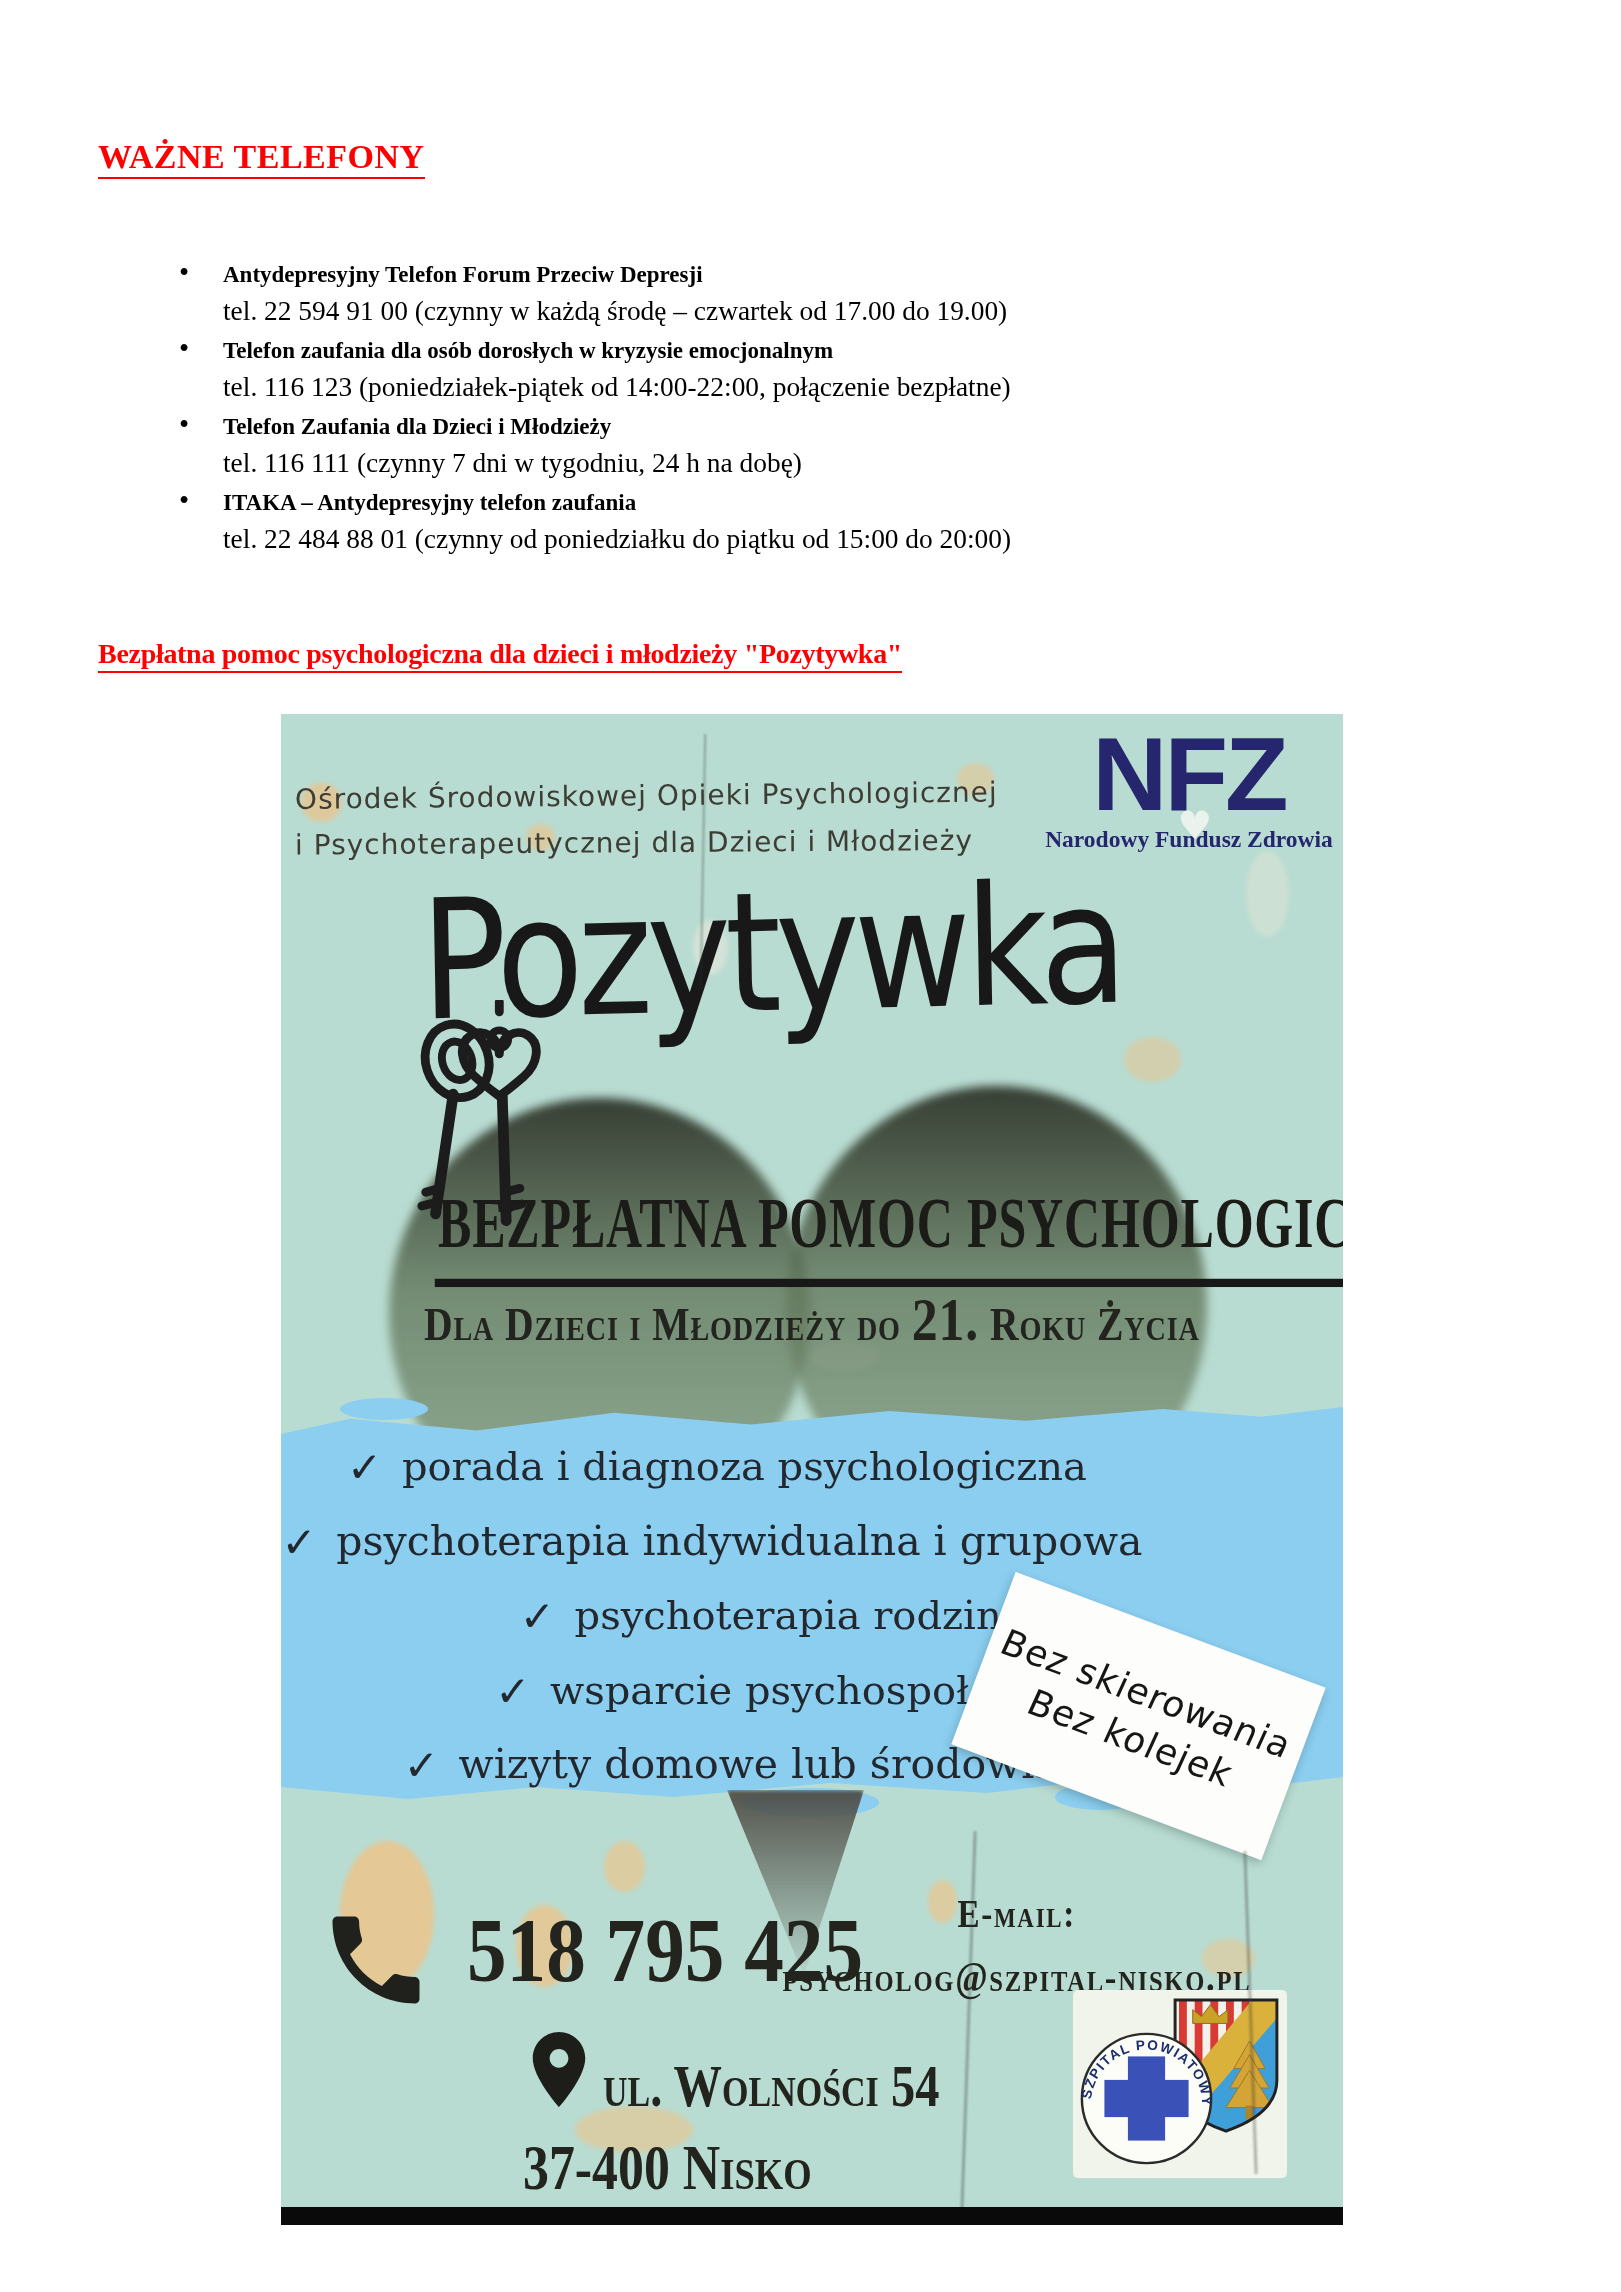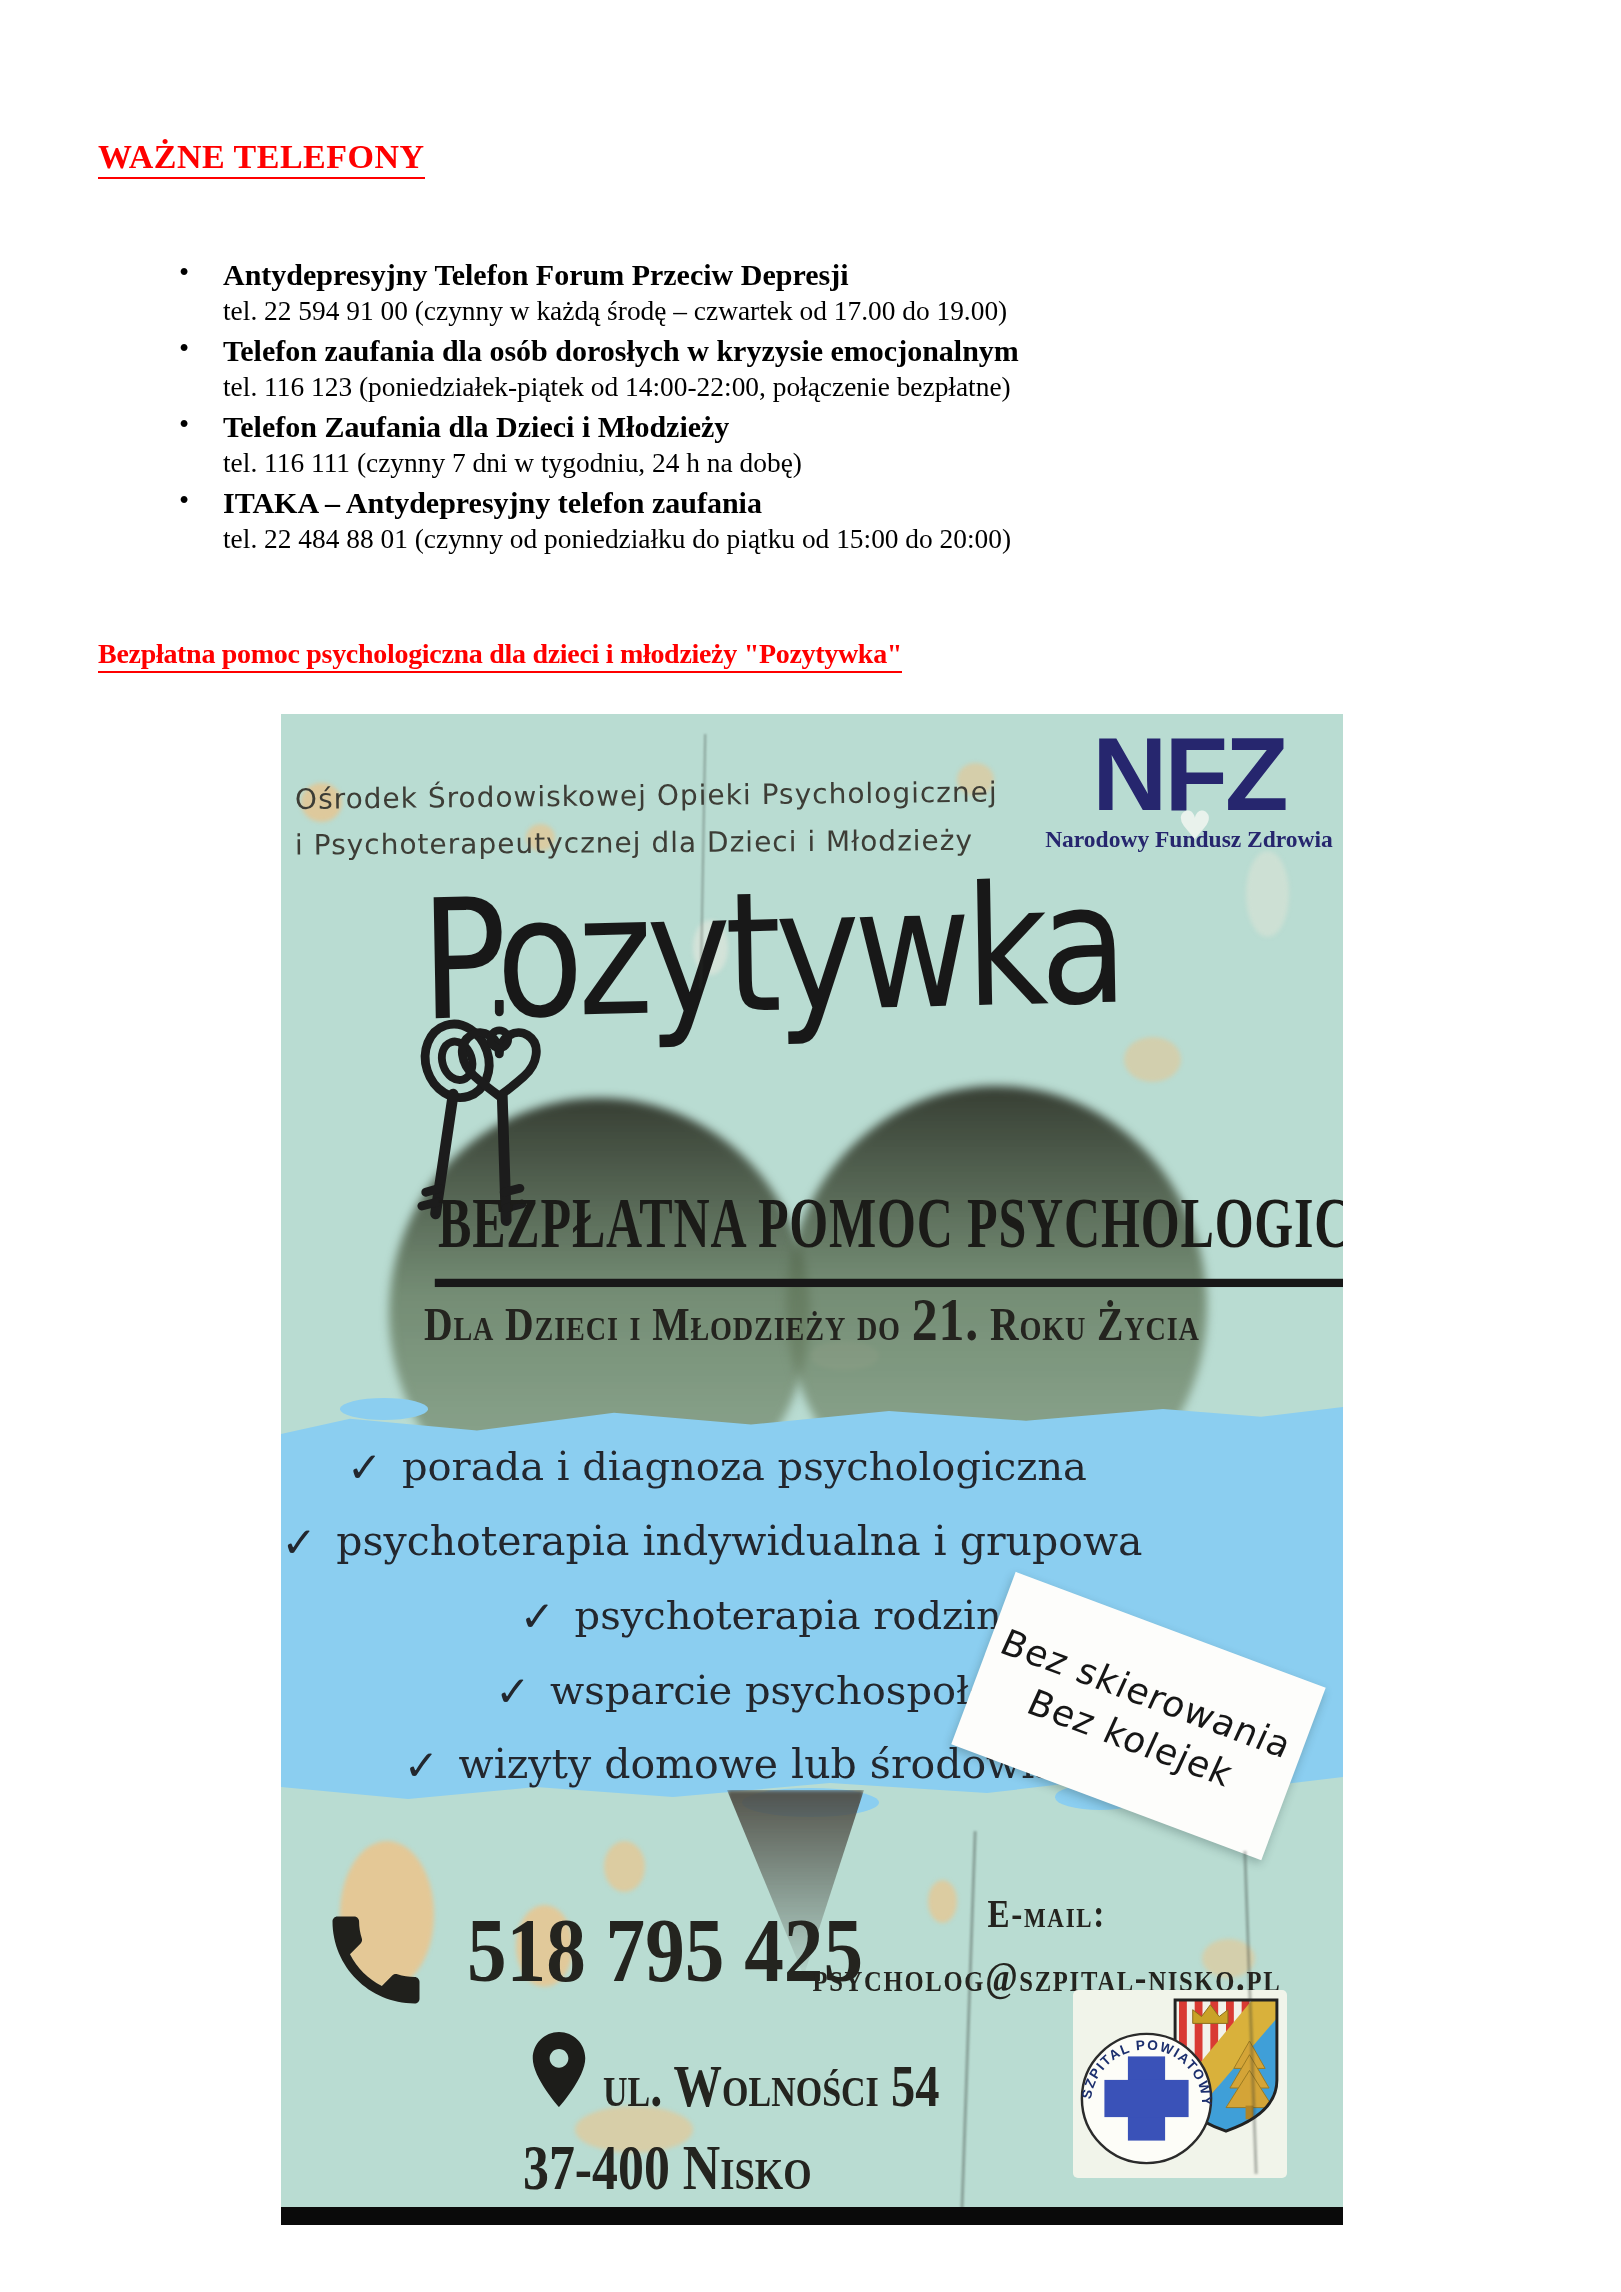--- a/index.html
+++ b/index.html
@@ -5,21 +5,21 @@
   html,body{margin:0;padding:0;}
   body{width:1621px;height:2293px;background:#ffffff;font-family:"Liberation Serif",serif;position:relative;overflow:hidden;}
 
   
   .doc-h{position:absolute;left:98px;font-weight:bold;color:#ff0000;border-bottom:2.9px solid #ff0000;padding-bottom:1px;white-space:nowrap;}
   #h1{top:138px;font-size:34px;letter-spacing:0.5px;}
   #h2{top:638px;font-size:28px;letter-spacing:-0.3px;}
   #phones{position:absolute;left:147px;top:257px;width:1225px;}
   .pitem{position:relative;padding-left:76px;margin-bottom:3.9px;}
   .pdot{position:absolute;left:32px;top:-1px;font-size:29px;color:#000;}
-  .pname{font-weight:bold;font-size:30px;line-height:36px;color:#000;white-space:nowrap;}
+  .pname{font-weight:bold;font-size:23px;line-height:36px;color:#000;white-space:nowrap;}
   .pdetail{font-size:27.4px;line-height:36px;color:#000;white-space:nowrap;}
 
   
   #poster{position:absolute;left:281px;top:714px;width:1062px;height:1511px;background:#b9dcd2;overflow:hidden;}
   .blob{position:absolute;border-radius:50%;filter:blur(2px);}
   .crack{position:absolute;background:rgba(45,52,45,.35);filter:blur(1px);}
 
   .hand{font-family:"DejaVu Sans",sans-serif;}
   .cond{display:inline-block;font-family:"Liberation Serif",serif;font-weight:bold;color:#24241f;}
 
@@ -60,21 +60,21 @@
   .srow:nth-child(3){transform:translateX(-26.5px);}
   .srow:nth-child(4){transform:translateX(-21.6px);}
   .srow:nth-child(5){transform:translateX(-28px);font-size:41px;}
 
   #note{position:absolute;left:692px;top:910px;width:331px;height:184px;background:#fdfdfb;transform:rotate(20.5deg);box-shadow:0 3.9px 9.8px rgba(30,55,55,.28);display:flex;flex-direction:column;justify-content:center;align-items:center;gap:5.9px;}
   .noteline{font-family:"DejaVu Sans",sans-serif;font-size:36px;color:#161616;letter-spacing:1px;transform:skewX(-4deg);white-space:nowrap;}
 
   #phone-icon{position:absolute;left:37px;top:1188px;}
   #phone-number{position:absolute;left:159px;top:1192px;}
   #phone-number .cond{font-size:90px;transform:scale(.88,1);line-height:1;white-space:nowrap;}
-  #emailblock{position:absolute;left:442px;top:1176px;width:647px;text-align:center;}
+  #emailblock{position:absolute;left:412px;top:1176px;width:647px;text-align:center;}
   #email-label .cond{font-size:39px;font-variant:small-caps;letter-spacing:2px;transform:scale(.85,1.05);}
   #email-text{margin-top:17px;}
   #email-text .cond{font-size:41px;font-variant:small-caps;letter-spacing:2px;transform:scale(.85,1.05);white-space:nowrap;}
   #pin-icon{position:absolute;left:233px;top:1292px;}
   #addr1{position:absolute;left:322px;top:1339px;}
   #addr1 .cond{font-size:57px;font-variant:small-caps;transform:scale(.85,1.05);transform-origin:left;white-space:nowrap;}
   #addr2{position:absolute;left:242px;top:1419px;}
   #addr2 .cond{font-size:61px;font-variant:small-caps;transform:scale(.85,1.05);transform-origin:left;white-space:nowrap;}
 
   #badge{position:absolute;left:792px;top:1276px;width:214px;height:188px;background:#f1f4ea;border-radius:4.9px;}

